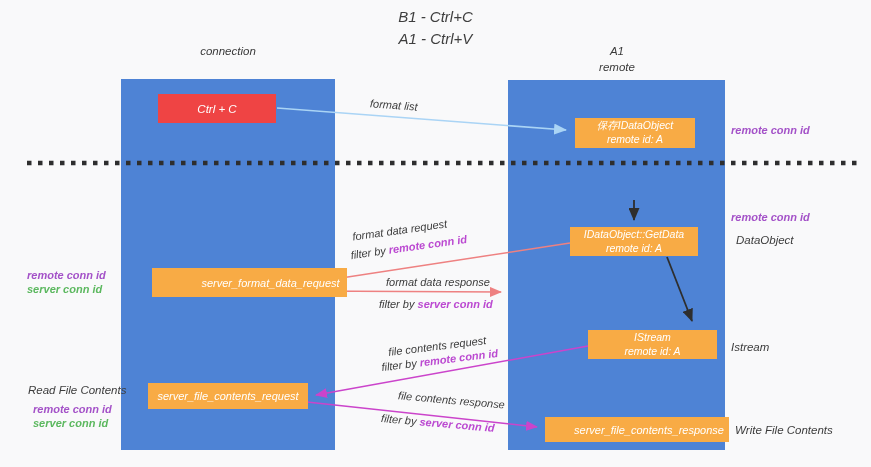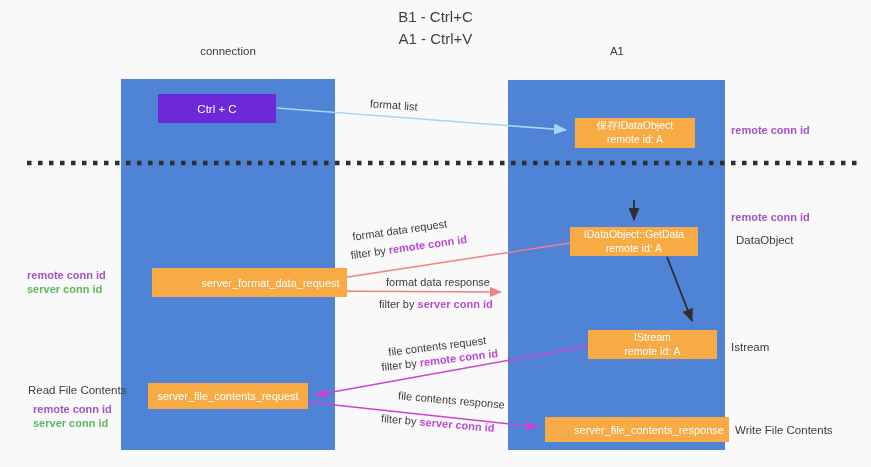--- a/index.html
+++ b/index.html
@@ -1,32 +1,33 @@
 <!DOCTYPE html>
 <html><head>
 <meta charset="utf-8">
 <style>
   html,body { margin:0; padding:0; }
   .stage {
     position:relative; width:871px; height:467px;
     background:#f9f9fa; overflow:hidden;
     font-family:"Liberation Sans", sans-serif;
+    font-style:italic;
   }
   .title {
     position:absolute; top:6px; left:0; right:0;
     text-align:center; font-size:15px; color:#3f3f3f; line-height:1.45;
   }
   .hdr { position:absolute; text-align:center; font-size:11.5px; color:#3a3a3a; line-height:1.35; }
   .lane { position:absolute; background:#4e83d5; }
   .node {
     position:absolute; display:flex; flex-direction:column;
     align-items:center; justify-content:center;
     color:#ffffff; text-align:center; white-space:nowrap;
   }
-  .green { background:#6d28d9; font-size:11.5px; }
+  .green { background:#ef4444; font-size:11.5px; }
   .orange { background:#f8ab45; }
   .one { font-size:11px; }
   .two { font-size:10.5px; line-height:1.3; }
   .lbl { position:absolute; font-size:11px; color:#3c3c3c; white-space:nowrap; }
   .purple { color:#a452c8; font-weight:bold; }
   .greent { color:#5cb85f; font-weight:bold; }
   .hl { color:#bb49d1; font-weight:bold; }
   svg.arrows { position:absolute; left:0; top:0; pointer-events:none; }
 </style>
 </head>
@@ -37,20 +38,21 @@
   <div class="title">
     <div>B1 - Ctrl+C</div>
     <div>A1 - Ctrl+V</div>
   </div>
 
   <div class="hdr" style="left:158px; top:44px; width:140px;">
     <div>connection</div>
   </div>
   <div class="hdr" style="left:547px; top:44px; width:140px;">
     <div>A1</div>
+    <div>remote</div>
   </div>
 
   <div class="lane" style="left:121px; top:79px;  width:214px; height:371px;"></div>
   <div class="lane" style="left:508px; top:80px;  width:217px; height:370px;"></div>
 
   <svg class="arrows" width="871" height="467" viewBox="0 0 871 467">
     <defs>
       <marker id="mblue" markerUnits="userSpaceOnUse" markerWidth="13" markerHeight="11" refX="12" refY="5.5" orient="auto">
         <path d="M0,0 L13,5.5 L0,11 z" fill="#aad4f5"></path>
       </marker>

